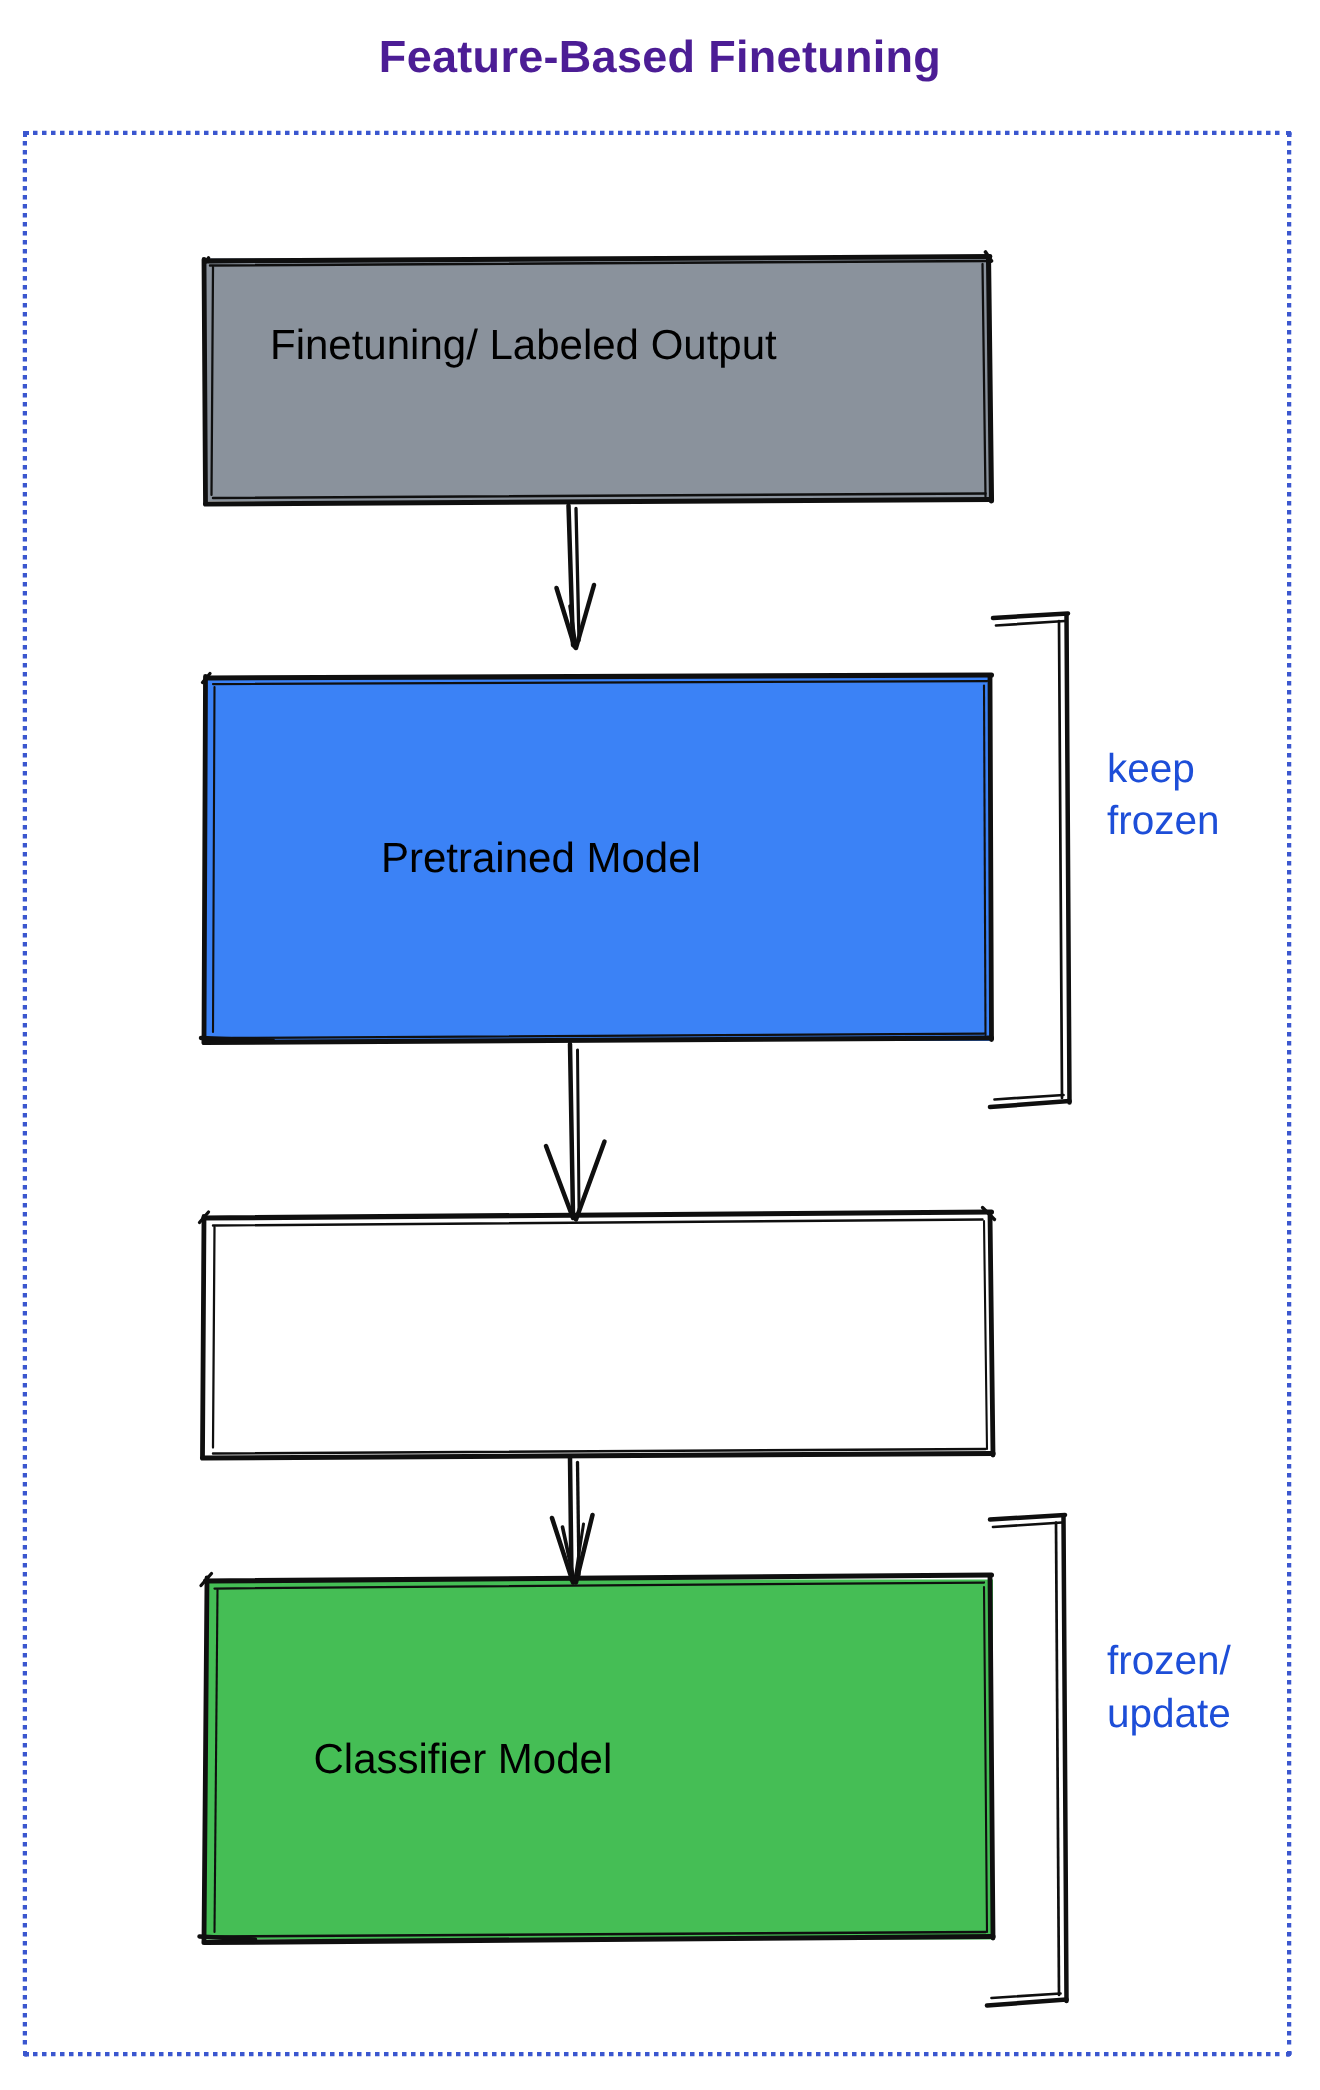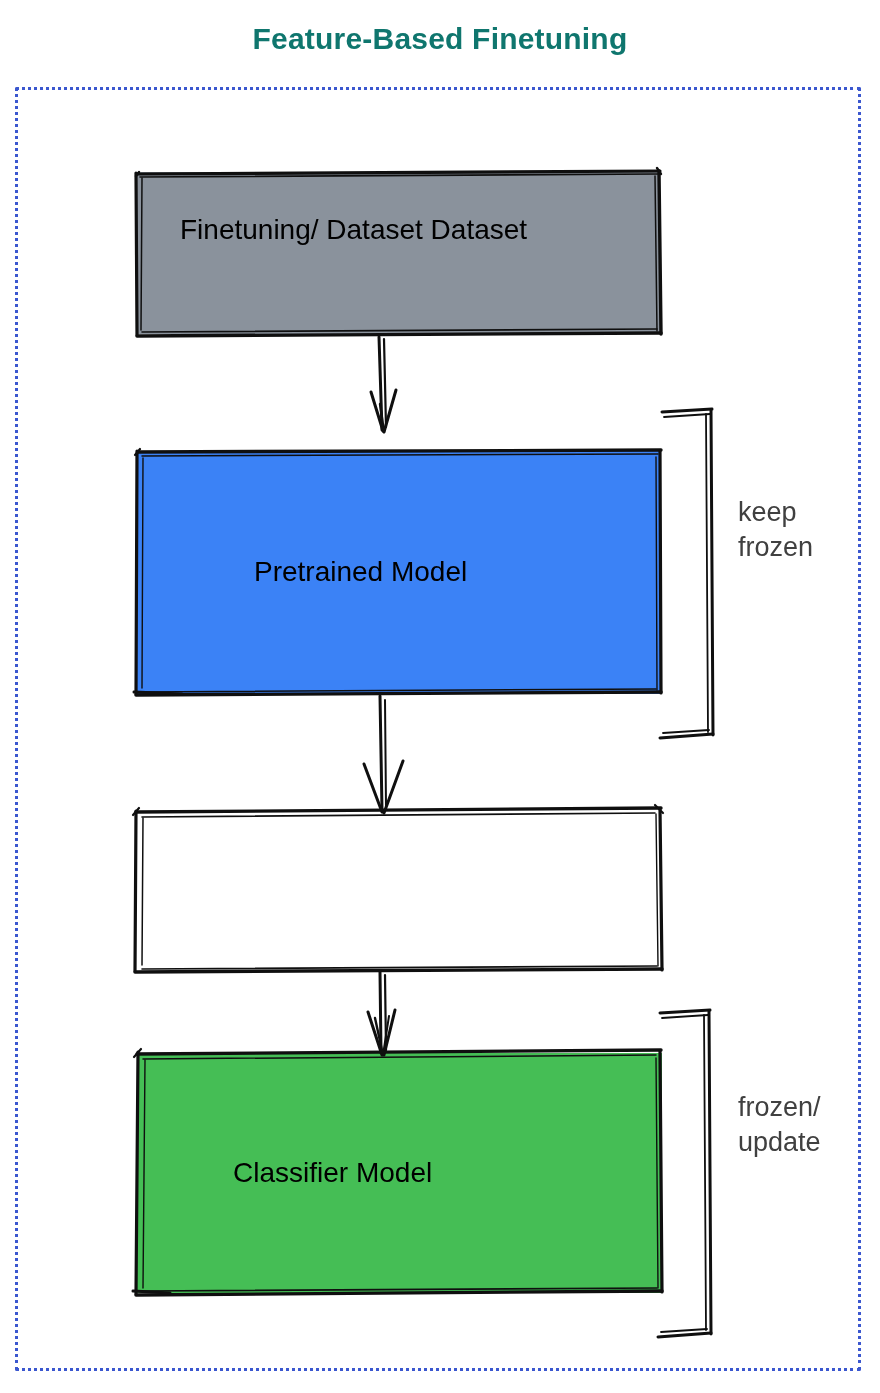--- a/index.html
+++ b/index.html
@@ -24,21 +24,21 @@
   }
 
   .diagram-title {
     position: absolute;
     left: 0;
     top: 22px;
     width: 880px;
     text-align: center;
     font-size: 30px;
     font-weight: 700;
-    color: #0f766e;
+    color: #4c1d95;
     letter-spacing: 0.2px;
     font-family: "Liberation Sans", sans-serif;
   }
 
   .dashed-container {
     position: absolute;
     left: 15px;
     top: 87px;
     width: 846px;
     height: 1284px;
@@ -98,35 +98,35 @@
   }
 
   
   #node-classifier {
     left: 137px;
     top: 1053px;
     width: 525px;
     height: 240px;
     background: #45be55;
     justify-content: flex-start;
-    padding-left: 96px;
+    padding-left: 72px;
   }
 
   .sketch-overlay {
     position: absolute;
     left: 0;
     top: 0;
     width: 880px;
     height: 1393px;
     pointer-events: none;
   }
 
   .bracket-label {
     position: absolute;
-    color: #404040;
+    color: #1d4ed8;
     font-size: 27px;
     line-height: 1.28;
     font-family: "Liberation Sans", sans-serif;
     white-space: pre-line;
   }
 
   #label-keep-frozen {
     left: 738px;
     top: 495px;
     width: 120px;
@@ -141,21 +141,21 @@
 </head>
 <body>
 
 <div id="diagram-root">
 
   <div class="diagram-title">Feature-Based Finetuning</div>
 
   <div class="dashed-container"></div>
 
   <div class="node" id="node-dataset">
-    <span class="node-label">Finetuning/ Dataset Dataset</span>
+    <span class="node-label">Finetuning/ Labeled Output</span>
   </div>
 
   <div class="node" id="node-pretrained">
     <span class="node-label">Pretrained Model</span>
   </div>
 
 
   <div class="node" id="node-classifier">
     <span class="node-label">Classifier Model</span>
   </div>

